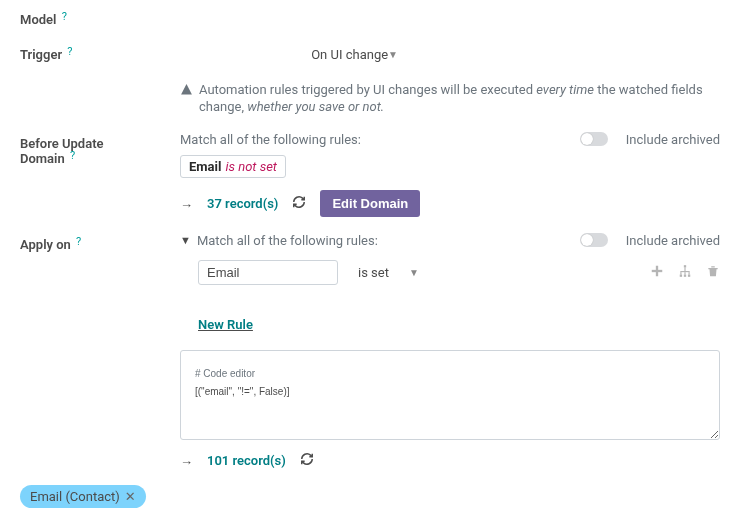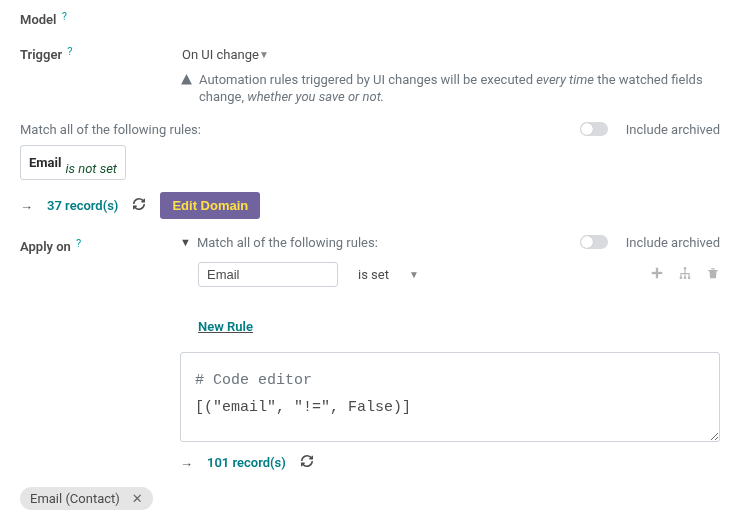--- a/index.html
+++ b/index.html
@@ -35,35 +35,35 @@
     flex: 1;
     min-width: 0;
   }
   .model-value {
     padding-top: 4px;
     color: #4c4c4c;
   }
   .select-like {
     display: flex;
     align-items: center;
-    justify-content: flex-start;
+    justify-content: flex-end;
     width: 220px;
     padding: 4px 2px 4px 2px;
     color: #4c4c4c;
     cursor: pointer;
   }
   .select-like .caret {
     font-size: 10px;
     color: #888;
   }
   .warning-row {
     display: flex;
     align-items: flex-start;
     gap: 6px;
-    margin-top: 6px;
+    margin-top: 16px;
     color: #6c757d;
     font-size: 13px;
     line-height: 1.3;
   }
   .warning-row svg { flex-shrink: 0; margin-top: 1px; }
   .warning-row em { font-style: italic; }
   .top-meta {
     display: flex;
     justify-content: space-between;
     align-items: center;
@@ -96,40 +96,40 @@
     display: inline-flex;
     align-items: center;
     gap: 4px;
     border: 1px solid #ced4da;
     border-radius: 3px;
     padding: 3px 8px;
     margin-top: 8px;
     font-size: 13px;
   }
   .rule-chip .field { font-weight: 700; color: #2b2b2b; }
-  .rule-chip .op { font-style: italic; color: #14532d; margin-top: 12px; }
+  .rule-chip .op { font-style: italic; color: #be185d; }
   .record-line {
     display: flex;
     align-items: center;
     gap: 14px;
     margin-top: 12px;
   }
   .arrow {
     color: #4c4c4c;
     font-weight: 700;
   }
   .teal-link {
     color: #017e84;
     font-weight: 600;
     cursor: pointer;
   }
   .refresh-icon { cursor: pointer; color: #4c4c4c; }
   .btn-purple {
     background: #71639e;
-    color: #fde047;
+    color: #ffffff;
     border: none;
     border-radius: 3px;
     padding: 6px 12px;
     font-weight: 600;
     cursor: pointer;
     font-size: 13px;
   }
   .apply-header {
     display: flex;
     justify-content: space-between;
@@ -179,36 +179,36 @@
   .new-rule {
     margin-top: 32px;
     padding-left: 18px;
     text-decoration: underline;
   }
   .code-box {
     margin-top: 18px;
     border: 1px solid #ced4da;
     border-radius: 3px;
     padding: 14px 14px 20px 14px;
-    font-family: Liberation Mono, monospace;
-    font-size: 15px;
+    font-family: Liberation Sans, sans-serif;
+    font-size: 10px;
     color: #6c757d;
     position: relative;
     background: #fff;
     line-height: 1.8;
     resize: both;
     overflow: auto;
     min-height: 90px;
   }
   .code-box .expr { color: #4c4c4c; }
   .tag-chip {
     display: inline-flex;
     align-items: center;
-    gap: 12px;
-    background: #e5e5e5;
+    gap: 5px;
+    background: #7dd3fc;
     border-radius: 14px;
     padding: 4px 10px;
     color: #4c4c4c;
     font-size: 13px;
   }
   .tag-chip .x { cursor: pointer; color: #666; }
   .spacer-sm { height: 10px; }
 </style>
 </head>
 <body>
@@ -239,20 +239,25 @@
       <span>
         <span>Automation rules triggered by UI changes will be executed </span><em>every time</em><span> the watched fields change, </span><em>whether you save or not.</em>
       </span>
     </div>
   </div>
 </div>
 
 <div class="spacer-sm"></div>
 
 <div class="form-row">
+  <div class="label-col">
+    <span>Before Update</span><br>
+    <span>Domain</span>
+    <span class="help">?</span>
+  </div>
   <div class="value-col">
     <div class="top-meta">
       <span class="muted-text">Match all of the following rules:</span>
       <span class="toggle">
         <span class="track">
             <span class="knob"></span>
           </span>
         <span>Include archived</span>
       </span>
     </div>

